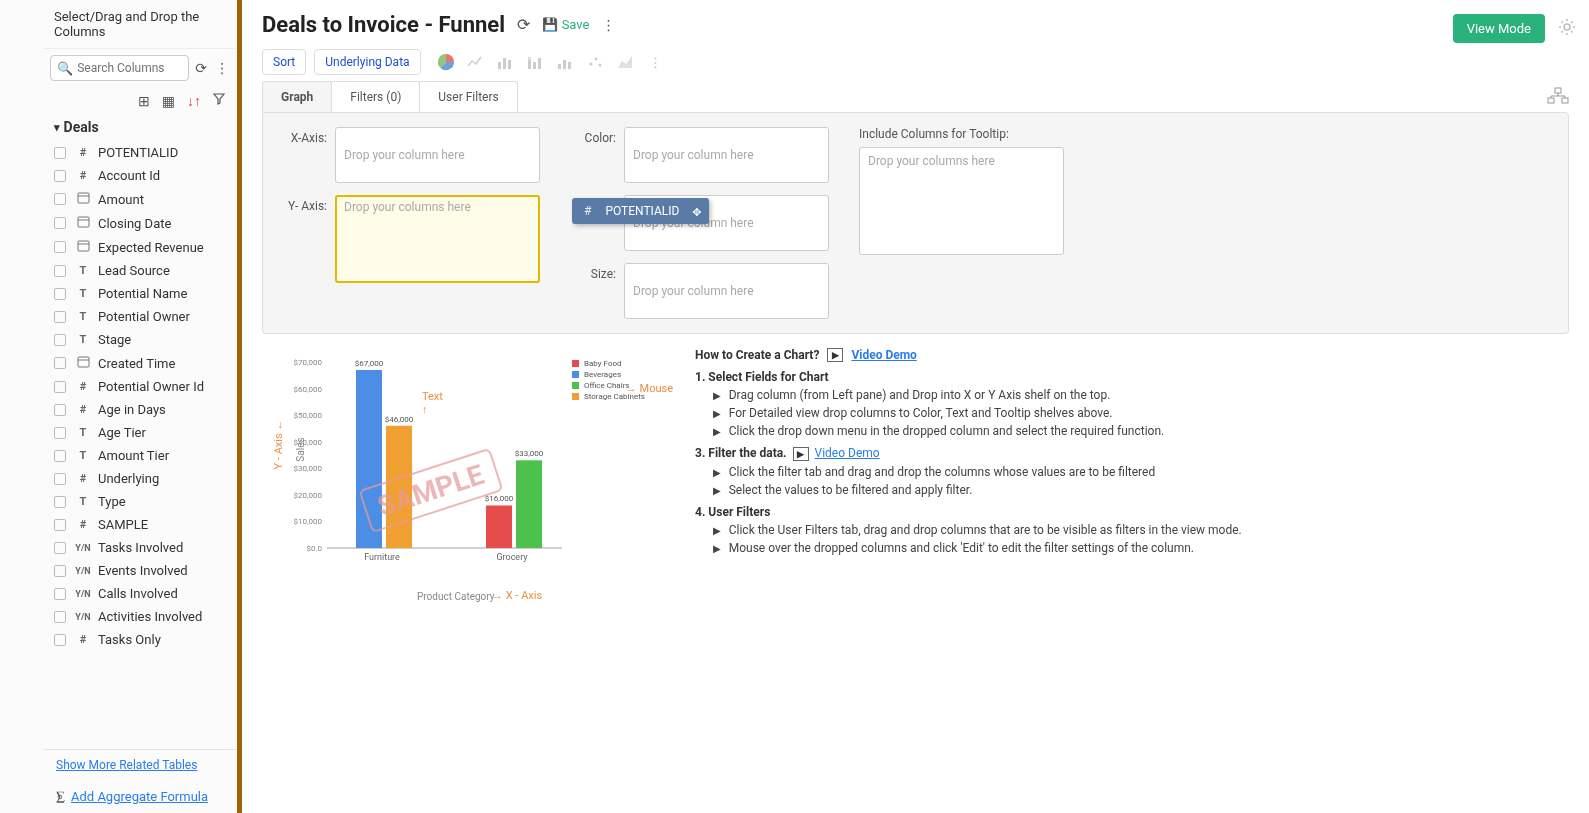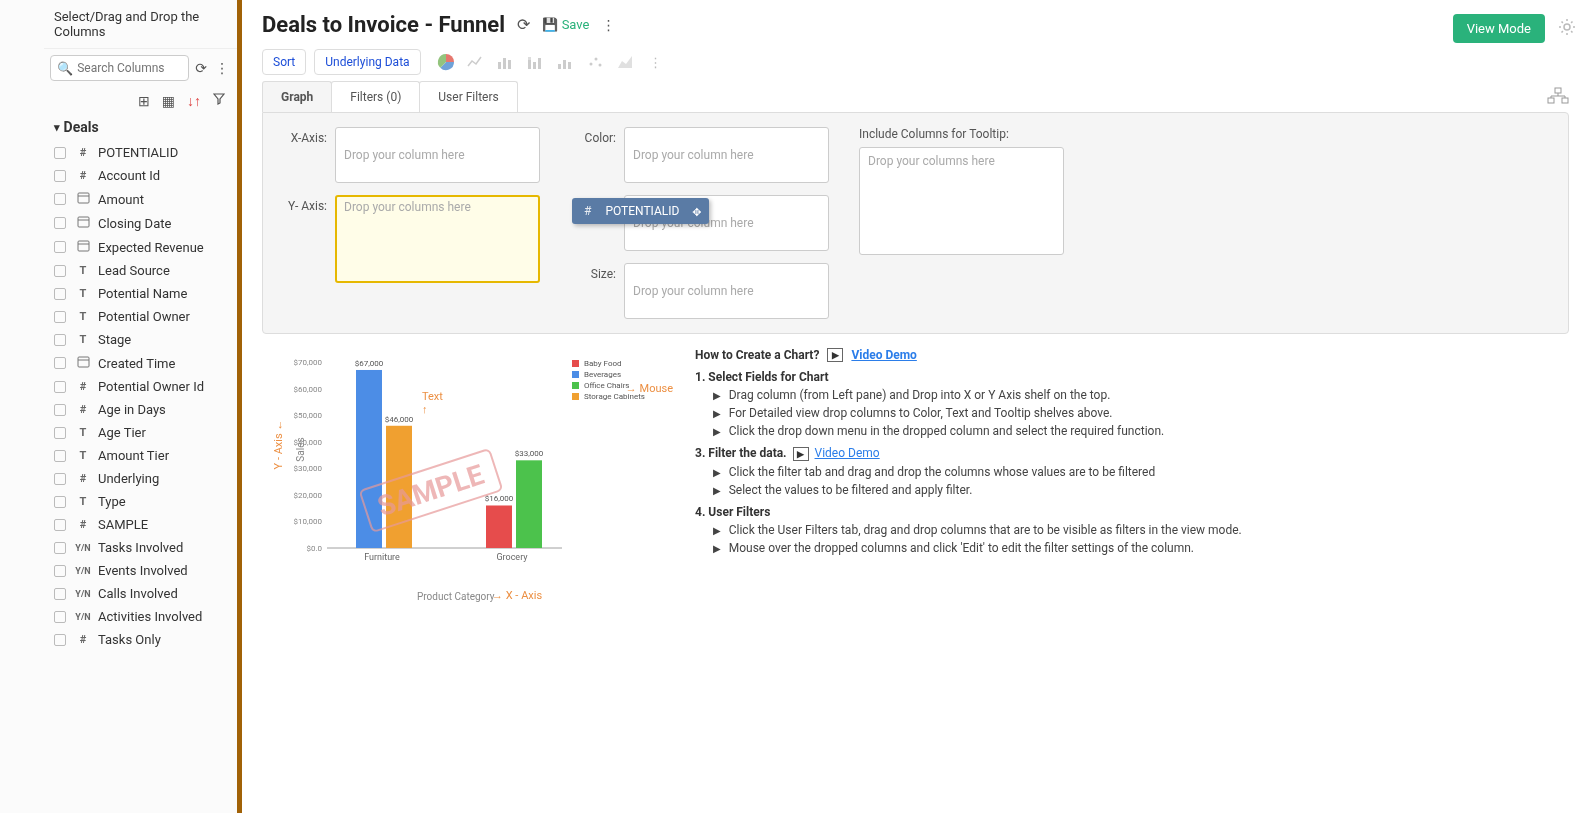--- a/index.html
+++ b/index.html
@@ -218,20 +218,27 @@
         <span class="col-check"></span>
         <span class="col-type"><span style="font-size:9px">Y/N</span></span>
         <span>Activities Involved</span>
       </div>
       <div class="col-item">
         <span class="col-check"></span>
         <span class="col-type">#</span>
         <span>Tasks Only</span>
       </div>
     </div>
+  <div class="sidebar-footer">
+    <span class="footer-link">Show More Related Tables</span>
+    <div class="aggregate-row">
+      <span style="font-size:14px;color:#555">⨊</span>
+      <a href="#">Add Aggregate Formula</a>
+    </div>
+  </div>
 </div>
 
 <div class="main">
   <div class="header">
     <h1>Deals to Invoice - Funnel</h1>
     <span class="icon-btn" style="font-size:16px">⟳</span>
     <span class="save-btn">
       <span>💾</span>
       <span>Save</span>
     </span>

